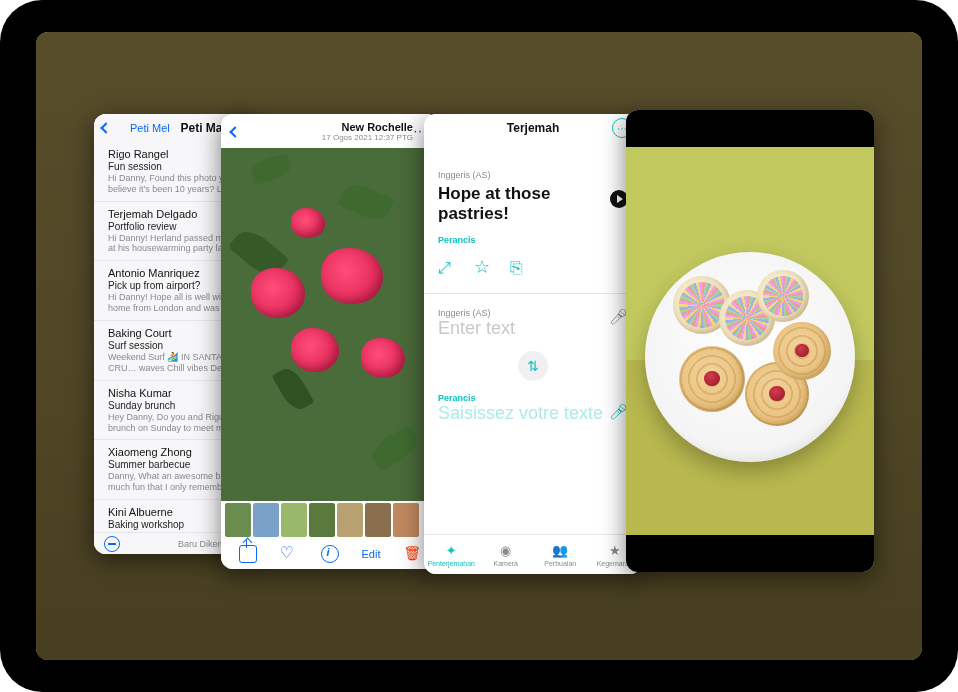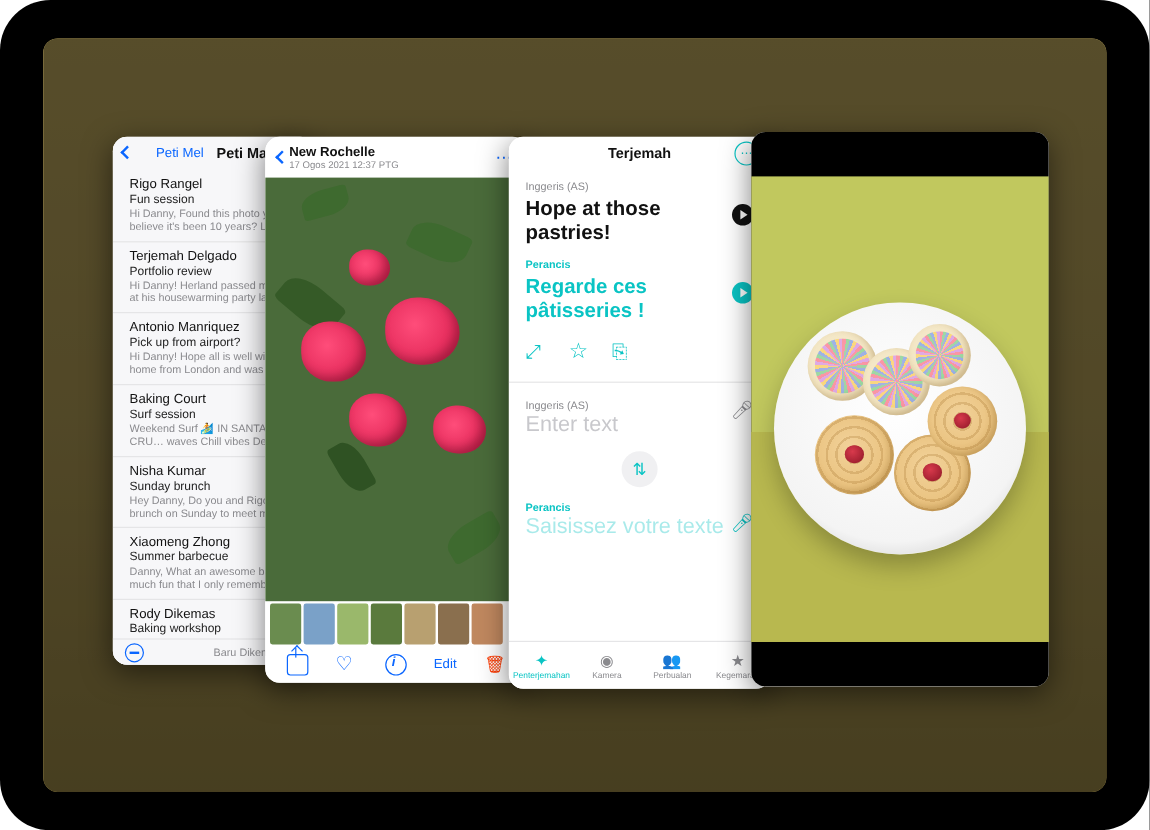--- a/index.html
+++ b/index.html
@@ -51,21 +51,21 @@
   .mail-footer { height: 22px; display: flex; align-items: center; justify-content: space-between; padding: 0 10px; font-size: 9px; color: #8a8a8e; background: #f7f7f9; border-top: 1px solid #e5e5e7;}
   .mail-compose { width: 16px; height: 16px; border: 1.5px solid #0a66ff; border-radius: 50%; position: relative; }
   .mail-compose::before, .mail-compose::after { content:""; position:absolute; background:#0a66ff; }
   .mail-compose::before { width: 8px; height: 1.5px; top: 6.5px; left: 3px; }
   .mail-compose::after { width: 1.5px; height: 8px; top: 3px; left: 6.5px; display:none;}
 
   
   .photos-body { width: 100%; height: 100%; background: #fff; display: flex; flex-direction: column; }
   .photos-nav { height: 34px; display: flex; align-items: center; justify-content: space-between; padding: 2px 10px; }
   .photos-back { color: #0a66ff; font-size: 16px; }
-  .photos-title-wrap { text-align: left; flex: 1; }
+  .photos-title-wrap { text-align: right; flex: 1; }
   .photos-title { font-weight: 600; font-size: 11px; color: #111; }
   .photos-date { font-size: 8px; color: #8a8a8e; }
   .photo-main {
     flex: 1; margin: 0;
     background: #4a6b3a;
     position: relative;
     overflow: hidden;
   }
   .rose { position:absolute; border-radius: 45% 55% 50% 50%; background: radial-gradient(circle at 40% 40%, #ff4d7a, #d6184a); box-shadow: inset -4px -4px 8px rgba(0,0,0,0.25); }
   .leaf { position:absolute; background: #3e6a2f; border-radius: 50% 10% 50% 10%; transform: rotate(25deg); }
@@ -75,21 +75,21 @@
   .tb-icon { width: 18px; height: 18px; position: relative; }
   .share-icon { border: 1.5px solid #0a66ff; border-radius: 3px; }
   .share-icon::before { content:""; position:absolute; top:-6px; left:6px; width:4px; height:8px; border-left:1.5px solid #0a66ff; }
   .share-icon::after { content:""; position:absolute; top:-7px; left:4px; width:6px; height:6px; border-top:1.5px solid #0a66ff; border-left:1.5px solid #0a66ff; transform: rotate(45deg); }
   .heart-icon::before { content:"♡"; font-size:16px; color:#0a66ff; position:absolute; top:-2px; }
   .info-icon { border:1.5px solid #0a66ff; border-radius:50%; }
   .info-icon::before { content:"i"; font-style:italic; font-weight:600; font-size:11px; color:#0a66ff; position:absolute; top:0; left:5px; }
   .trash-icon::before { content:"🗑"; font-size:14px; position:absolute; filter: hue-rotate(180deg) saturate(3); }
 
   
-  .translate-body { width:100%; height:100%; background:#fff; display:flex; flex-direction:column; }
+  .translate-body { width:100%; height:100%; background:#fff; display:flex; flex-direction:column;gap:20px; }
   .translate-nav { height: 28px; display:flex; align-items:center; justify-content:center; position:relative; padding: 0 10px; }
   .translate-title { font-weight:600; font-size:12px; color:#111; }
   .translate-more { position:absolute; right:10px; width:20px; height:20px; border:1.5px solid #0ac4c4; border-radius:50%; display:flex; align-items:center; justify-content:center; color:#0ac4c4; font-size:10px; }
   .translate-content { padding: 8px 14px; display: flex; flex-direction: column; gap: 4px; }
   .lang-label { font-size: 9px; color: #8a8a8e; font-weight: 500; }
   .source-text { font-size: 17px; font-weight: 700; color: #111; line-height: 1.2; position: relative; padding-right: 26px; }
   .play-btn { position:absolute; right:0; top:6px; width:18px; height:18px; background:#111; border-radius:50%; display:flex; align-items:center; justify-content:center; }
   .play-btn::before { content:""; border-left:6px solid #fff; border-top:4px solid transparent; border-bottom:4px solid transparent; margin-left:2px; }
   .target-lang { font-size: 9px; color: #0ac4c4; font-weight: 600; margin-top: 6px; }
   .target-text { font-size: 17px; font-weight: 700; color: #0ac4c4; line-height: 1.2; position:relative; padding-right: 26px; }
@@ -185,21 +185,21 @@
               <div class="mail-sender">Nisha Kumar</div>
               <div class="mail-subject">Sunday brunch</div>
               <div class="mail-preview">Hey Danny, Do you and Rigo wan… brunch on Sunday to meet my da…</div>
             </div>
             <div class="mail-item">
               <div class="mail-sender">Xiaomeng Zhong</div>
               <div class="mail-subject">Summer barbecue</div>
               <div class="mail-preview">Danny, What an awesome barbe… much fun that I only remembere…</div>
             </div>
             <div class="mail-item">
-              <div class="mail-sender">Rody Dikemas</div>
+              <div class="mail-sender">Kini Albuerne</div>
               <div class="mail-subject">Baking workshop</div>
               <div class="mail-preview"></div>
             </div>
           </div>
           <div class="mail-footer">
             <span class="mail-compose"></span>
             <span>Baru Dikemas Kini</span>
           </div>
         </div>
       </div>
@@ -253,24 +253,20 @@
             <span class="translate-title">Terjemah</span>
             <span class="translate-more">⋯</span>
           </div>
           <div class="translate-content">
             <div class="lang-label">Inggeris (AS)</div>
             <div class="source-text">
               <span>Hope at those pastries!</span>
               <span class="play-btn"></span>
             </div>
             <div class="target-lang">Perancis</div>
-            <div class="target-text">
-              <span>Regarde ces pâtisseries !</span>
-              <span class="play-btn teal"></span>
-            </div>
             <div class="translate-actions">
               <span class="ta-icon expand-icon"></span>
               <span class="ta-icon star-icon"></span>
               <span class="ta-icon book-icon"></span>
             </div>
             <div class="translate-divider"></div>
             <div class="input-block">
               <div class="lang-label">Inggeris (AS)</div>
               <div class="input-placeholder">
                 <span>Enter text</span>

